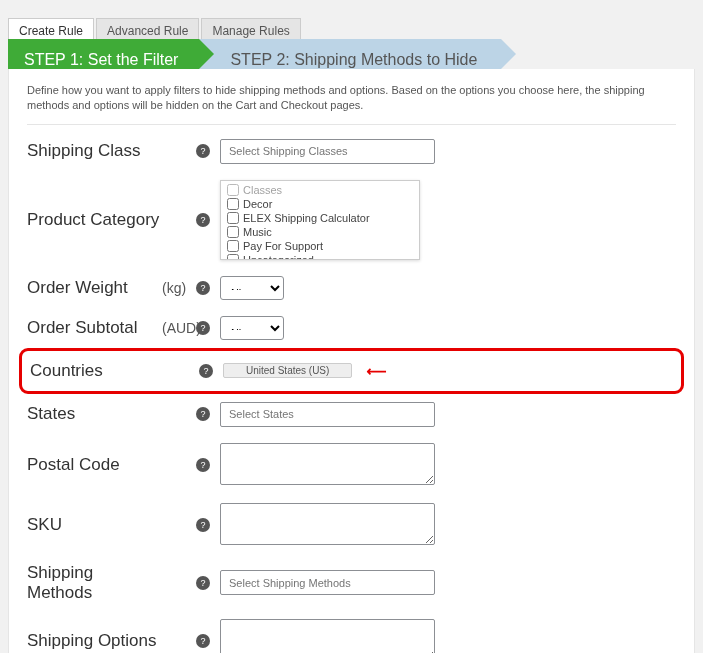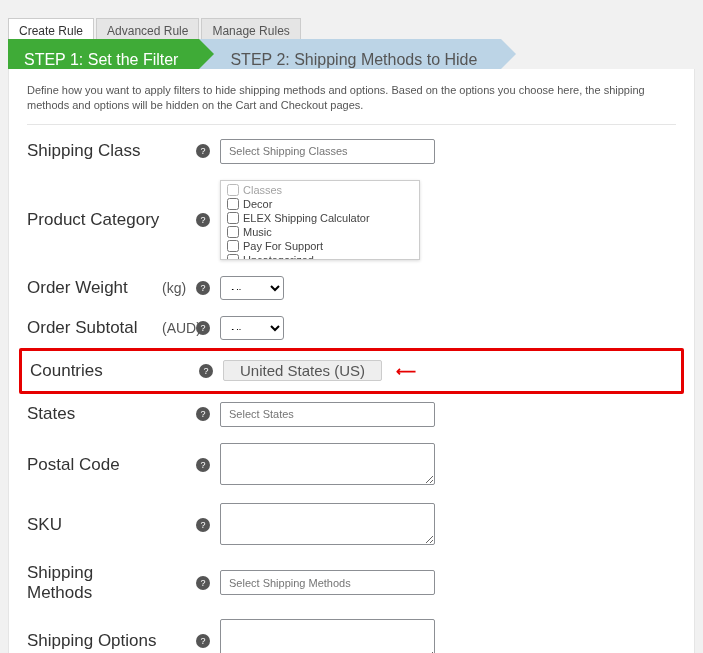--- a/index.html
+++ b/index.html
@@ -168,27 +168,27 @@
     color: #444;
   }
   .catbox label { display: flex; align-items:center; gap:4px; padding:1px 0; }
   .catbox input[type=checkbox] { width:12px; height:12px; margin:0;}
   .multiselect { display:flex; align-items:center; }
   .chip {
     display: inline-block;
     background: #eee;
     border: 1px solid #ccc;
     border-radius: 2px;
-    padding: 1px 16px;
+    padding: 1px 22px;
     color: #555;
-    font-size: 15px;
+    font-size: 10px;
   }
   .highlight-row {
     border: 3px solid #e60000;
-    border-radius: 2px;
+    border-radius: 9px;
     margin-left: -8px;
     padding-left: 8px;
     margin-right: -8px;
     padding-right: 8px;
   }
   .arrow {
     margin-left: 14px;
     color: #e60000;
     font-size: 14px;
     font-weight: bold;

